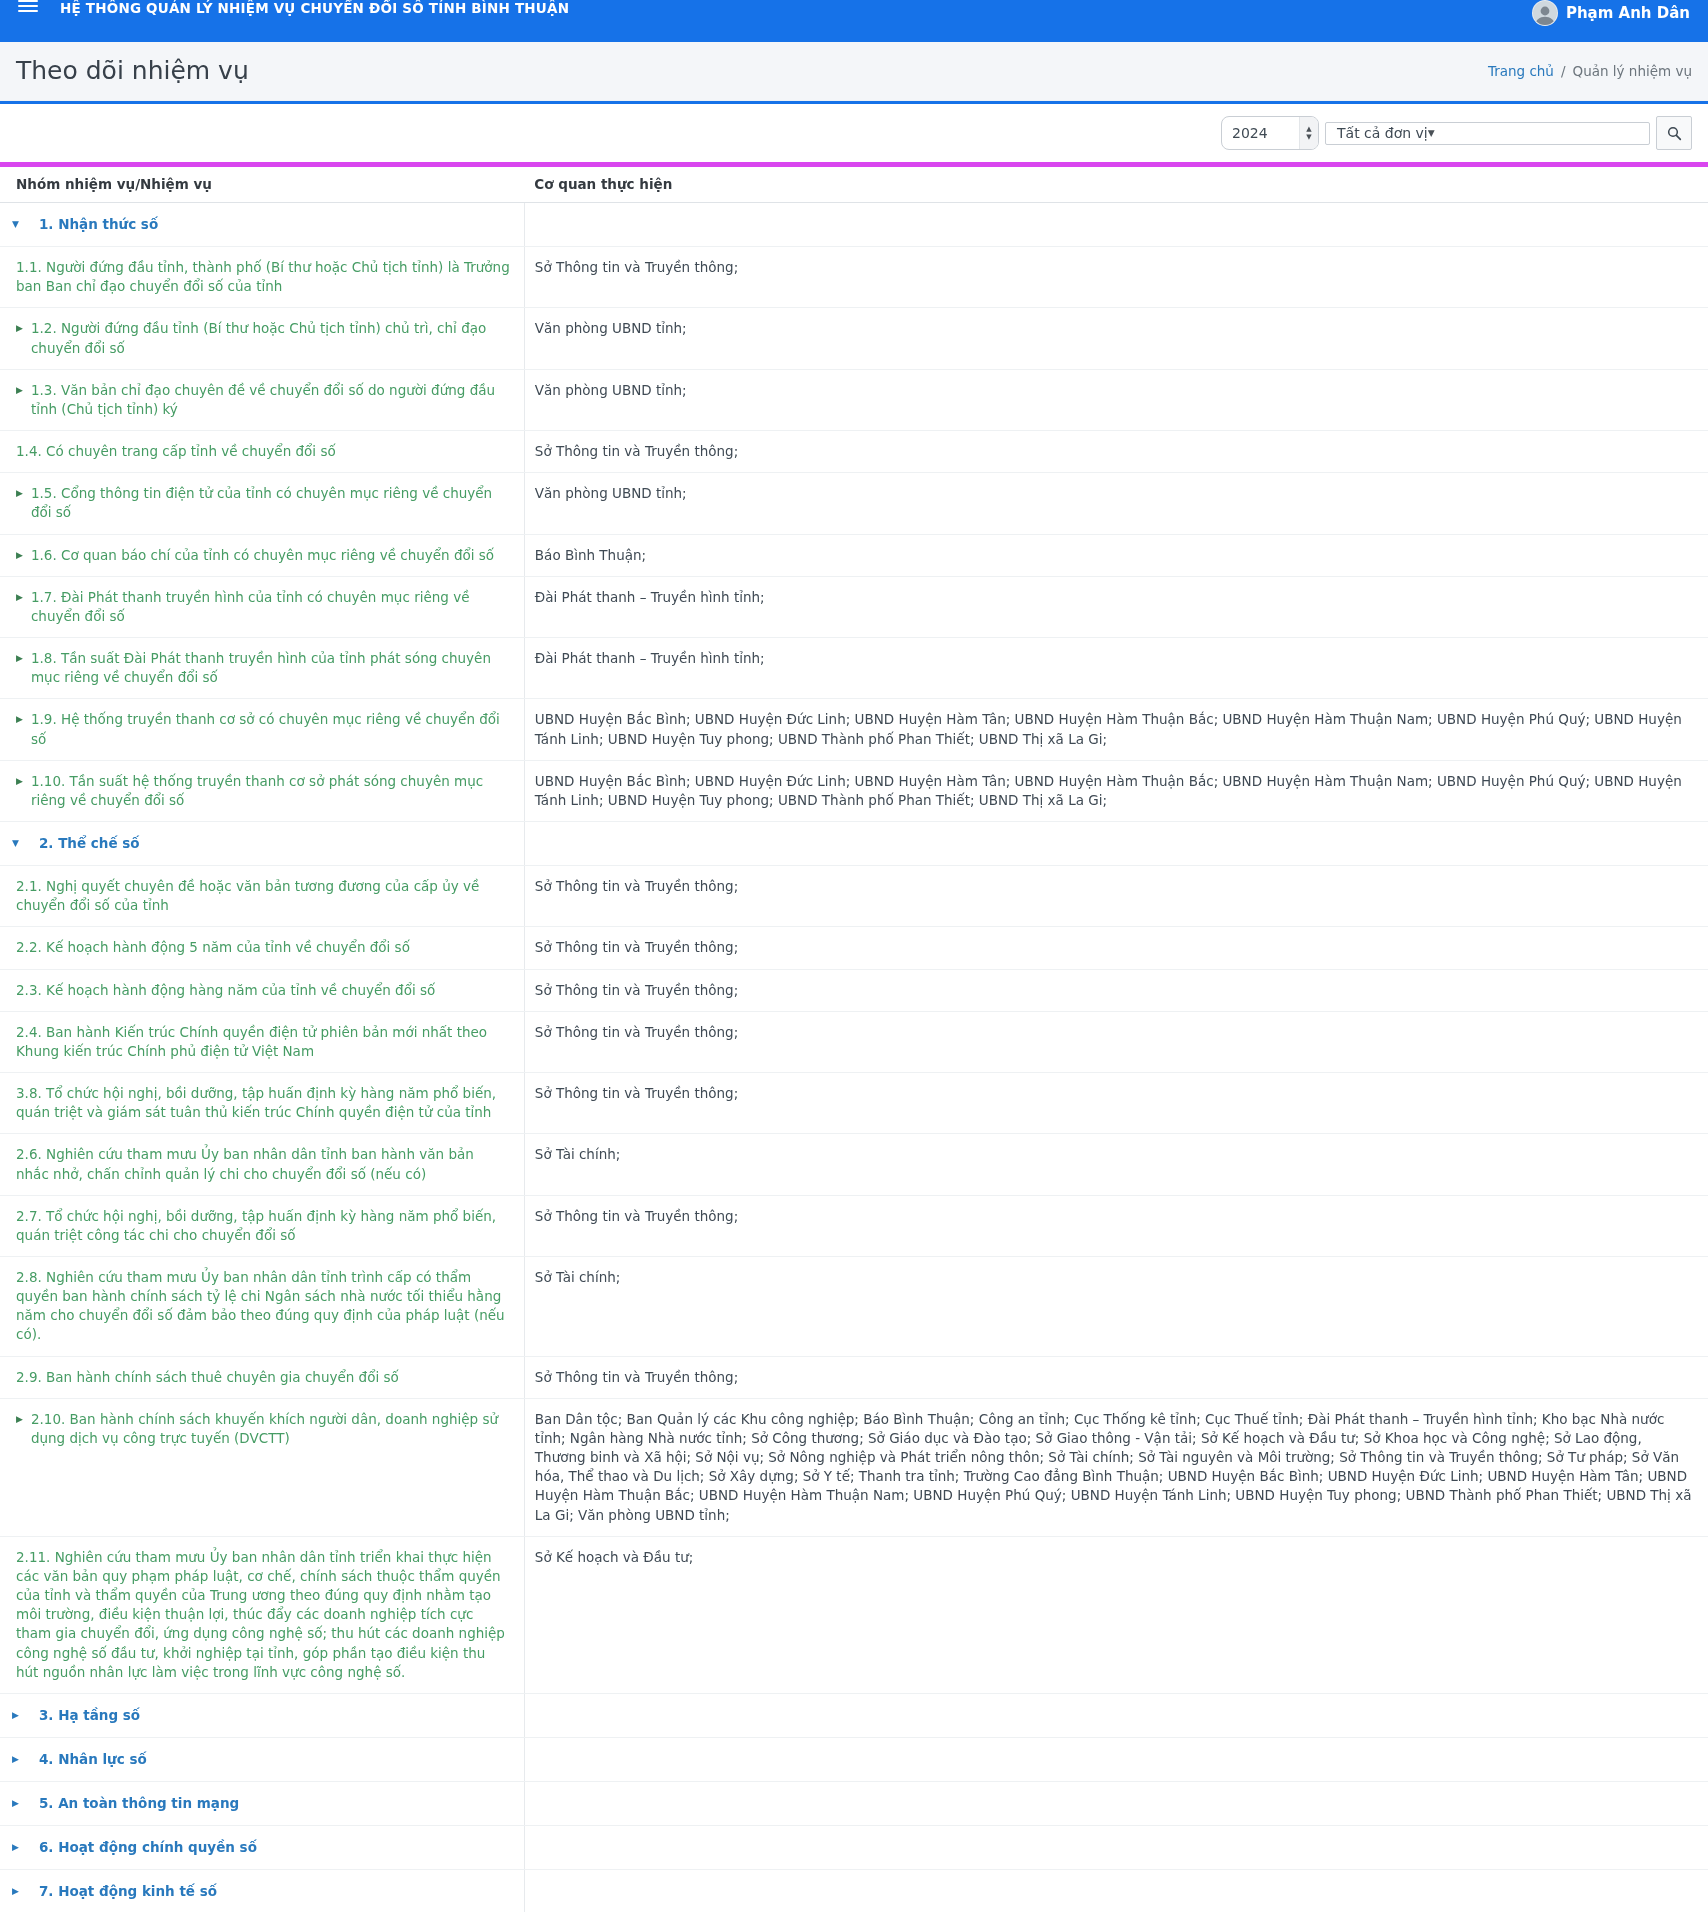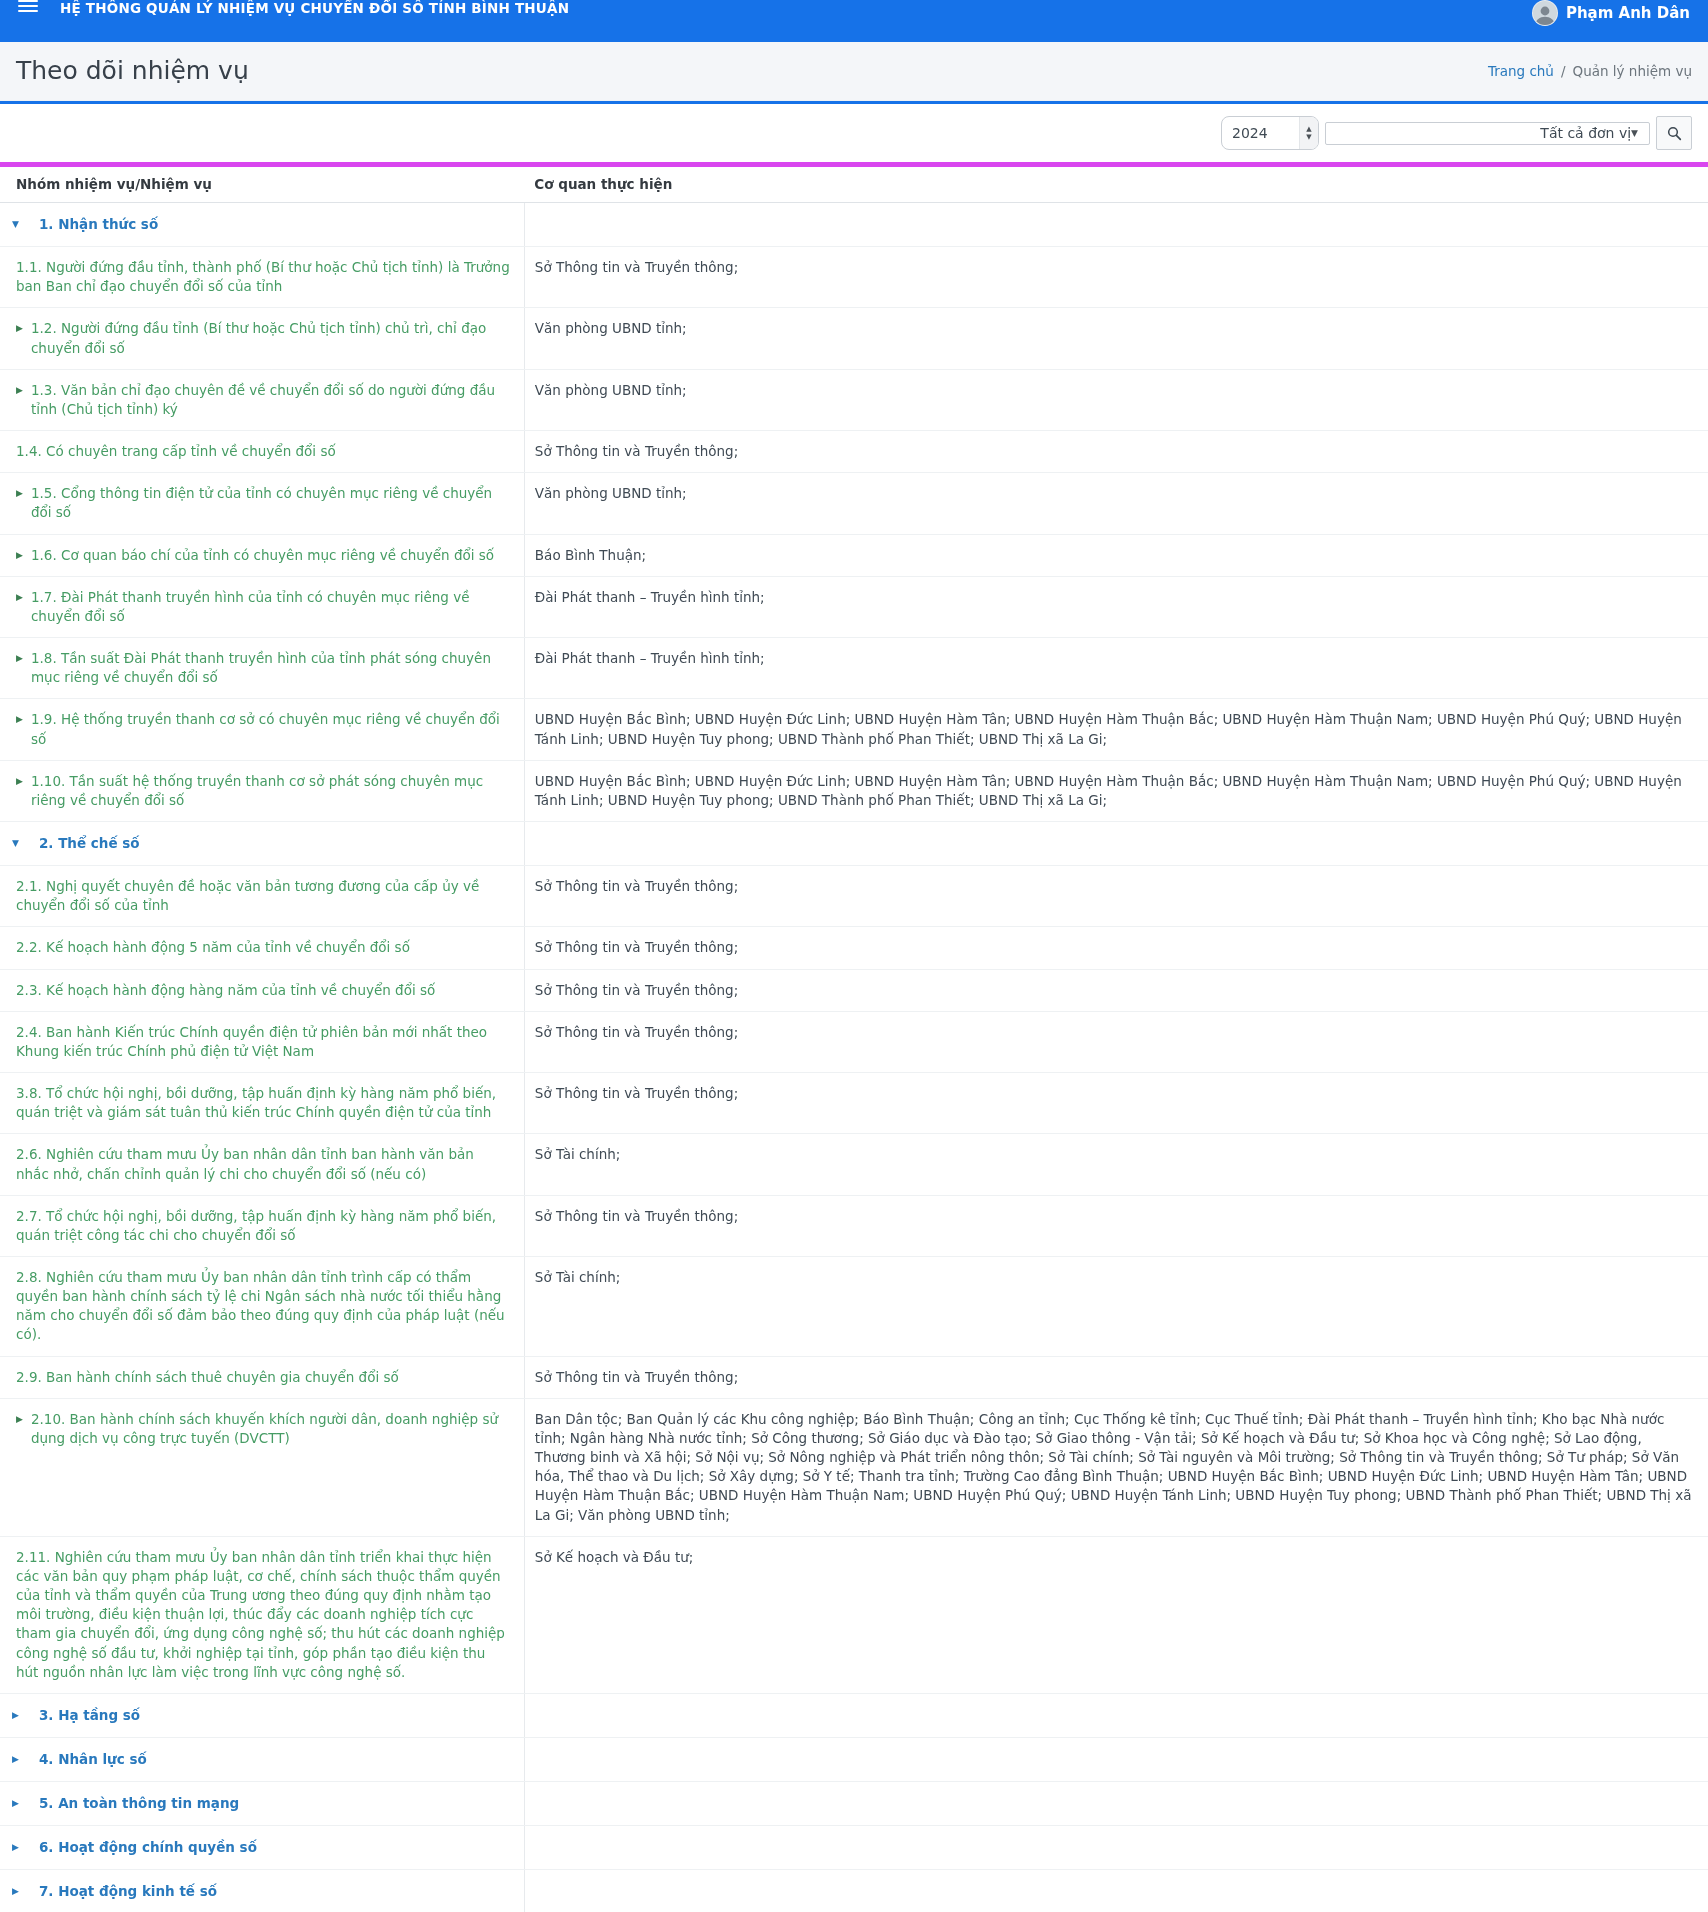--- a/index.html
+++ b/index.html
@@ -55,21 +55,21 @@
   .year-value { flex:1; padding:0 10px; line-height:32px; font-size:14px; color:#3f4a54; }
   .year-spin {
     width:19px; border-left:1px solid #e3e6e9; background:#f2f3f5;
     display:flex; flex-direction:column; align-items:center; justify-content:center; gap:1px;
     cursor:pointer;
   }
   .year-spin span { font-size:7px; line-height:7px; color:#4a5157; }
   .unit-select {
     width:325px; height:23px; background:#fff;
     border:1px solid #c9ced4; border-radius:2px;
-    display:flex; align-items:center; justify-content:flex-end;
+    display:flex; align-items:center; justify-content:flex-start;
     padding:0 11px; cursor:pointer;
   }
   .unit-select .caret { font-size:9px; color:#4a5157; }
   .search-btn {
     width:36px; height:34px; border:1px solid #c9ced4; border-radius:2px;
     background:#f8f9fa; display:flex; align-items:center; justify-content:center; cursor:pointer;
   }
   
   table.task-table { width:100%; border-collapse:collapse; }
   .task-table th {

